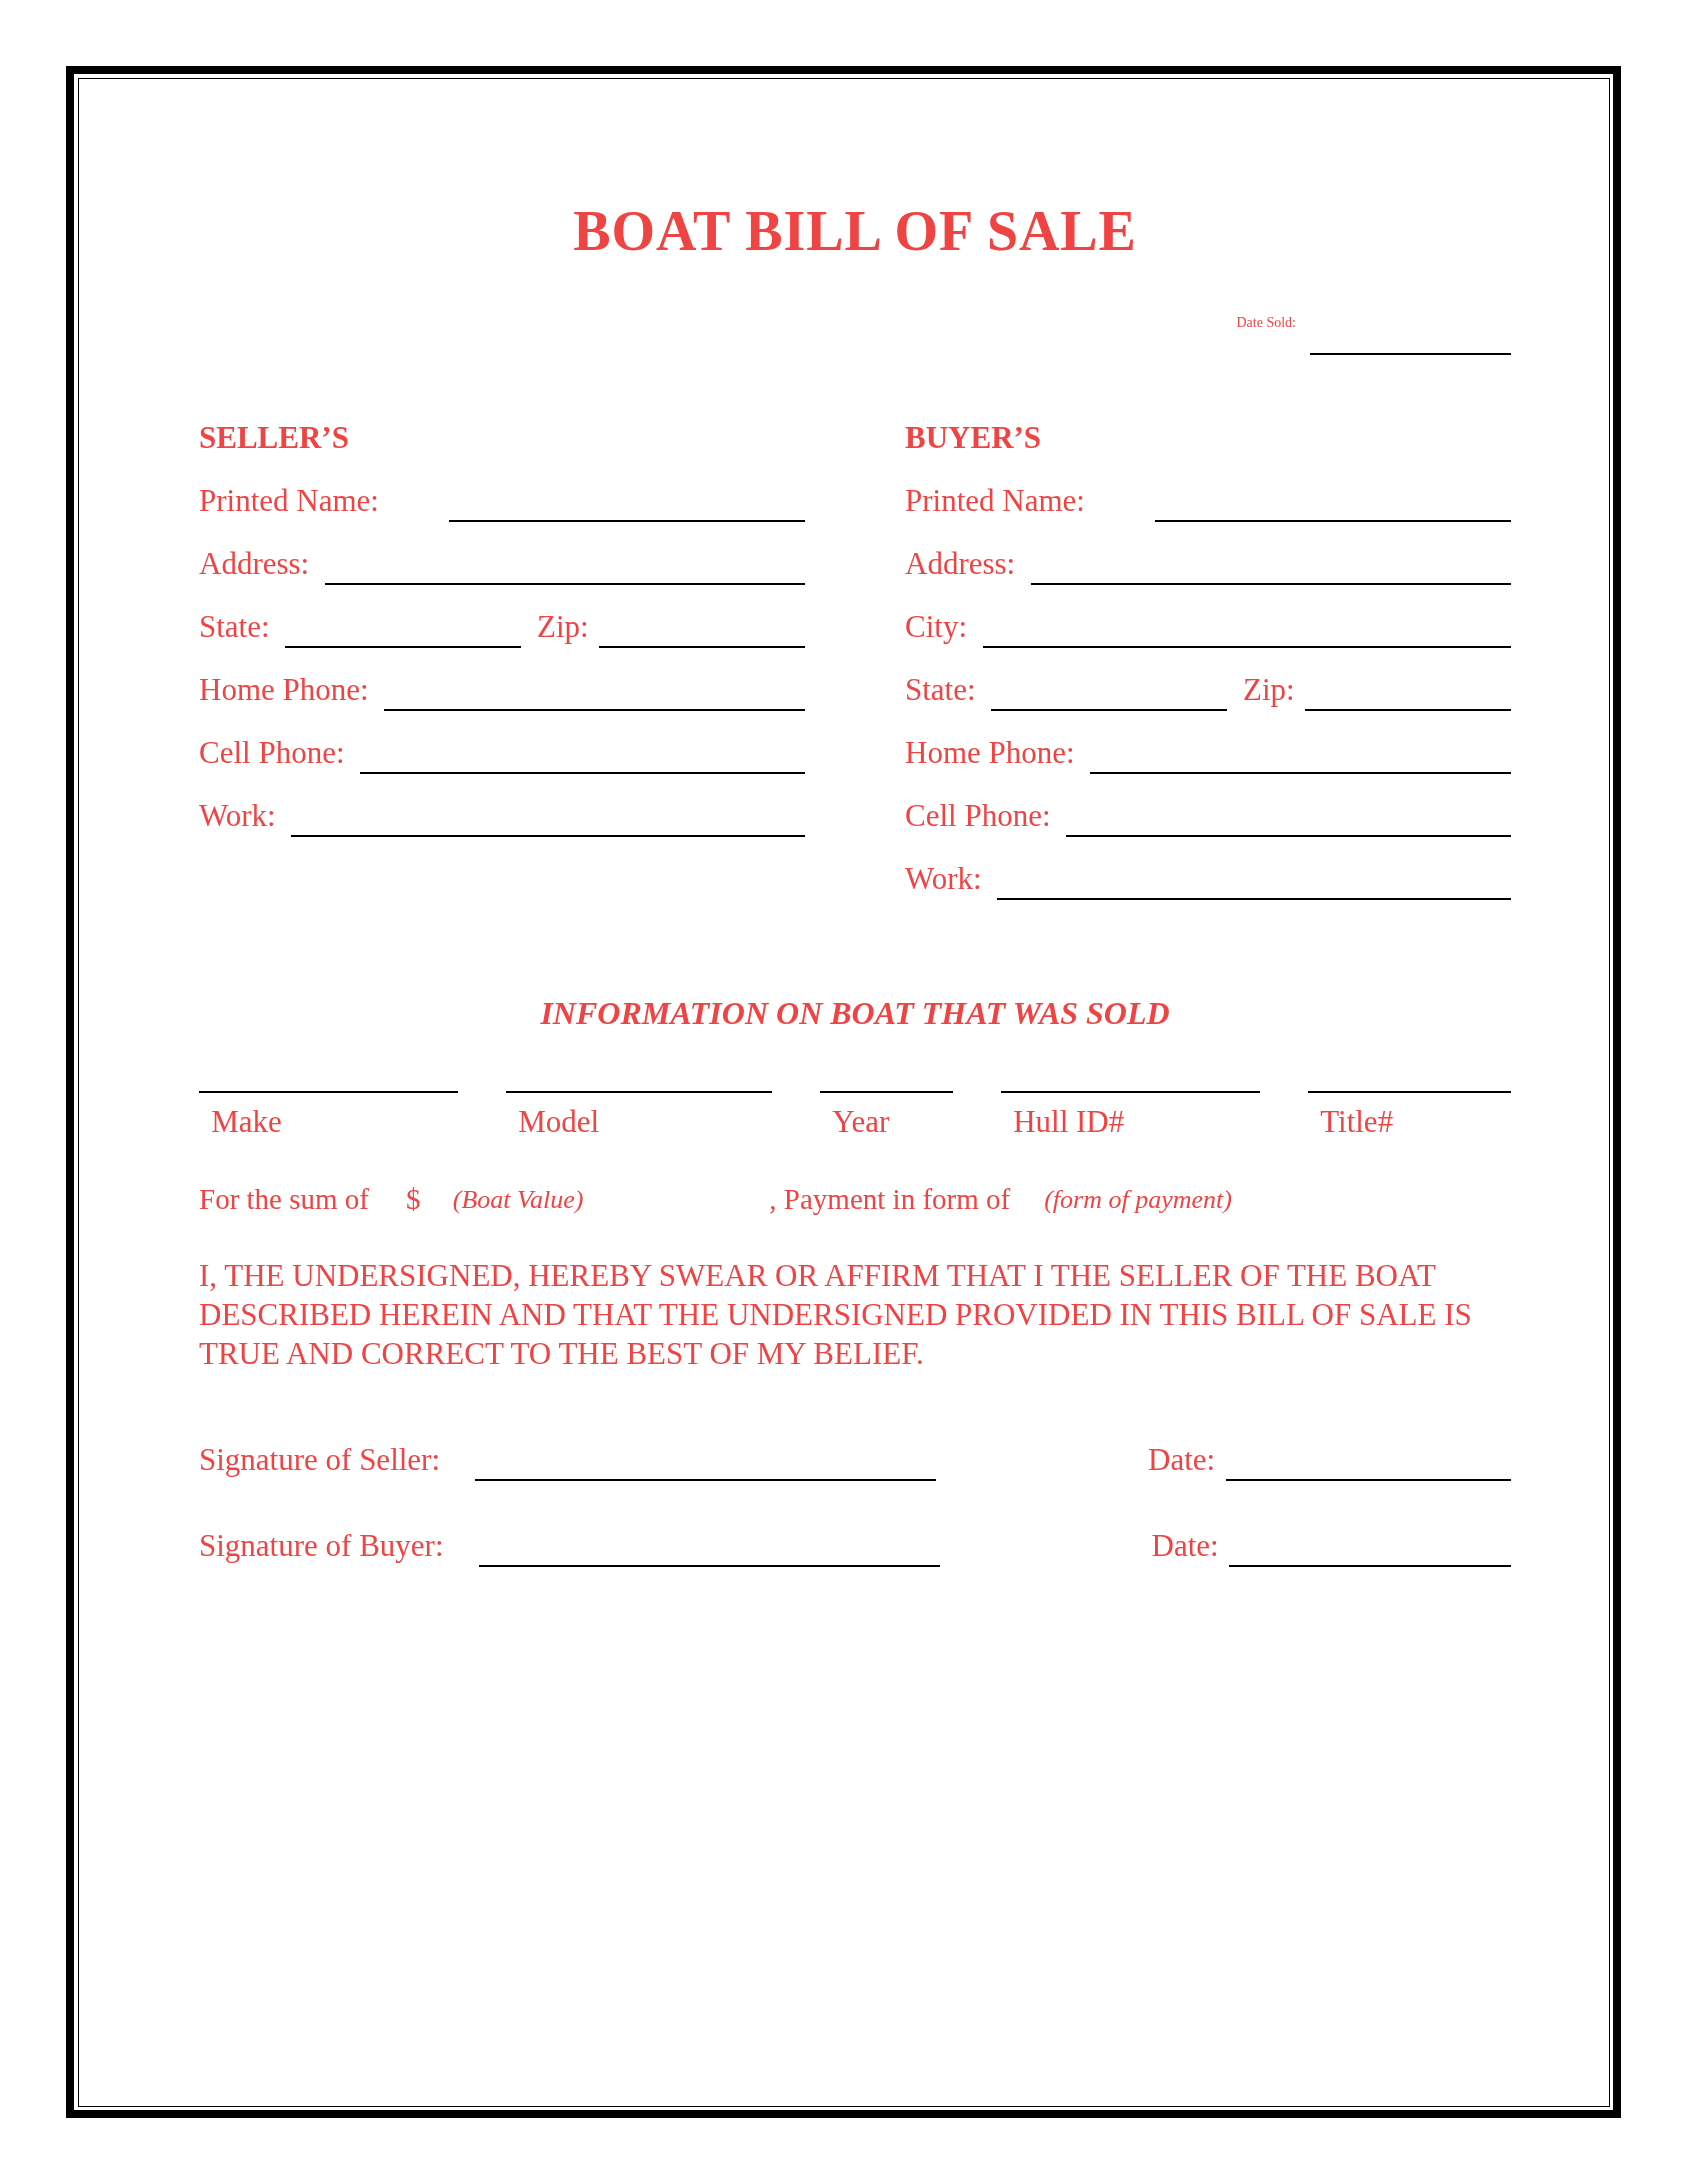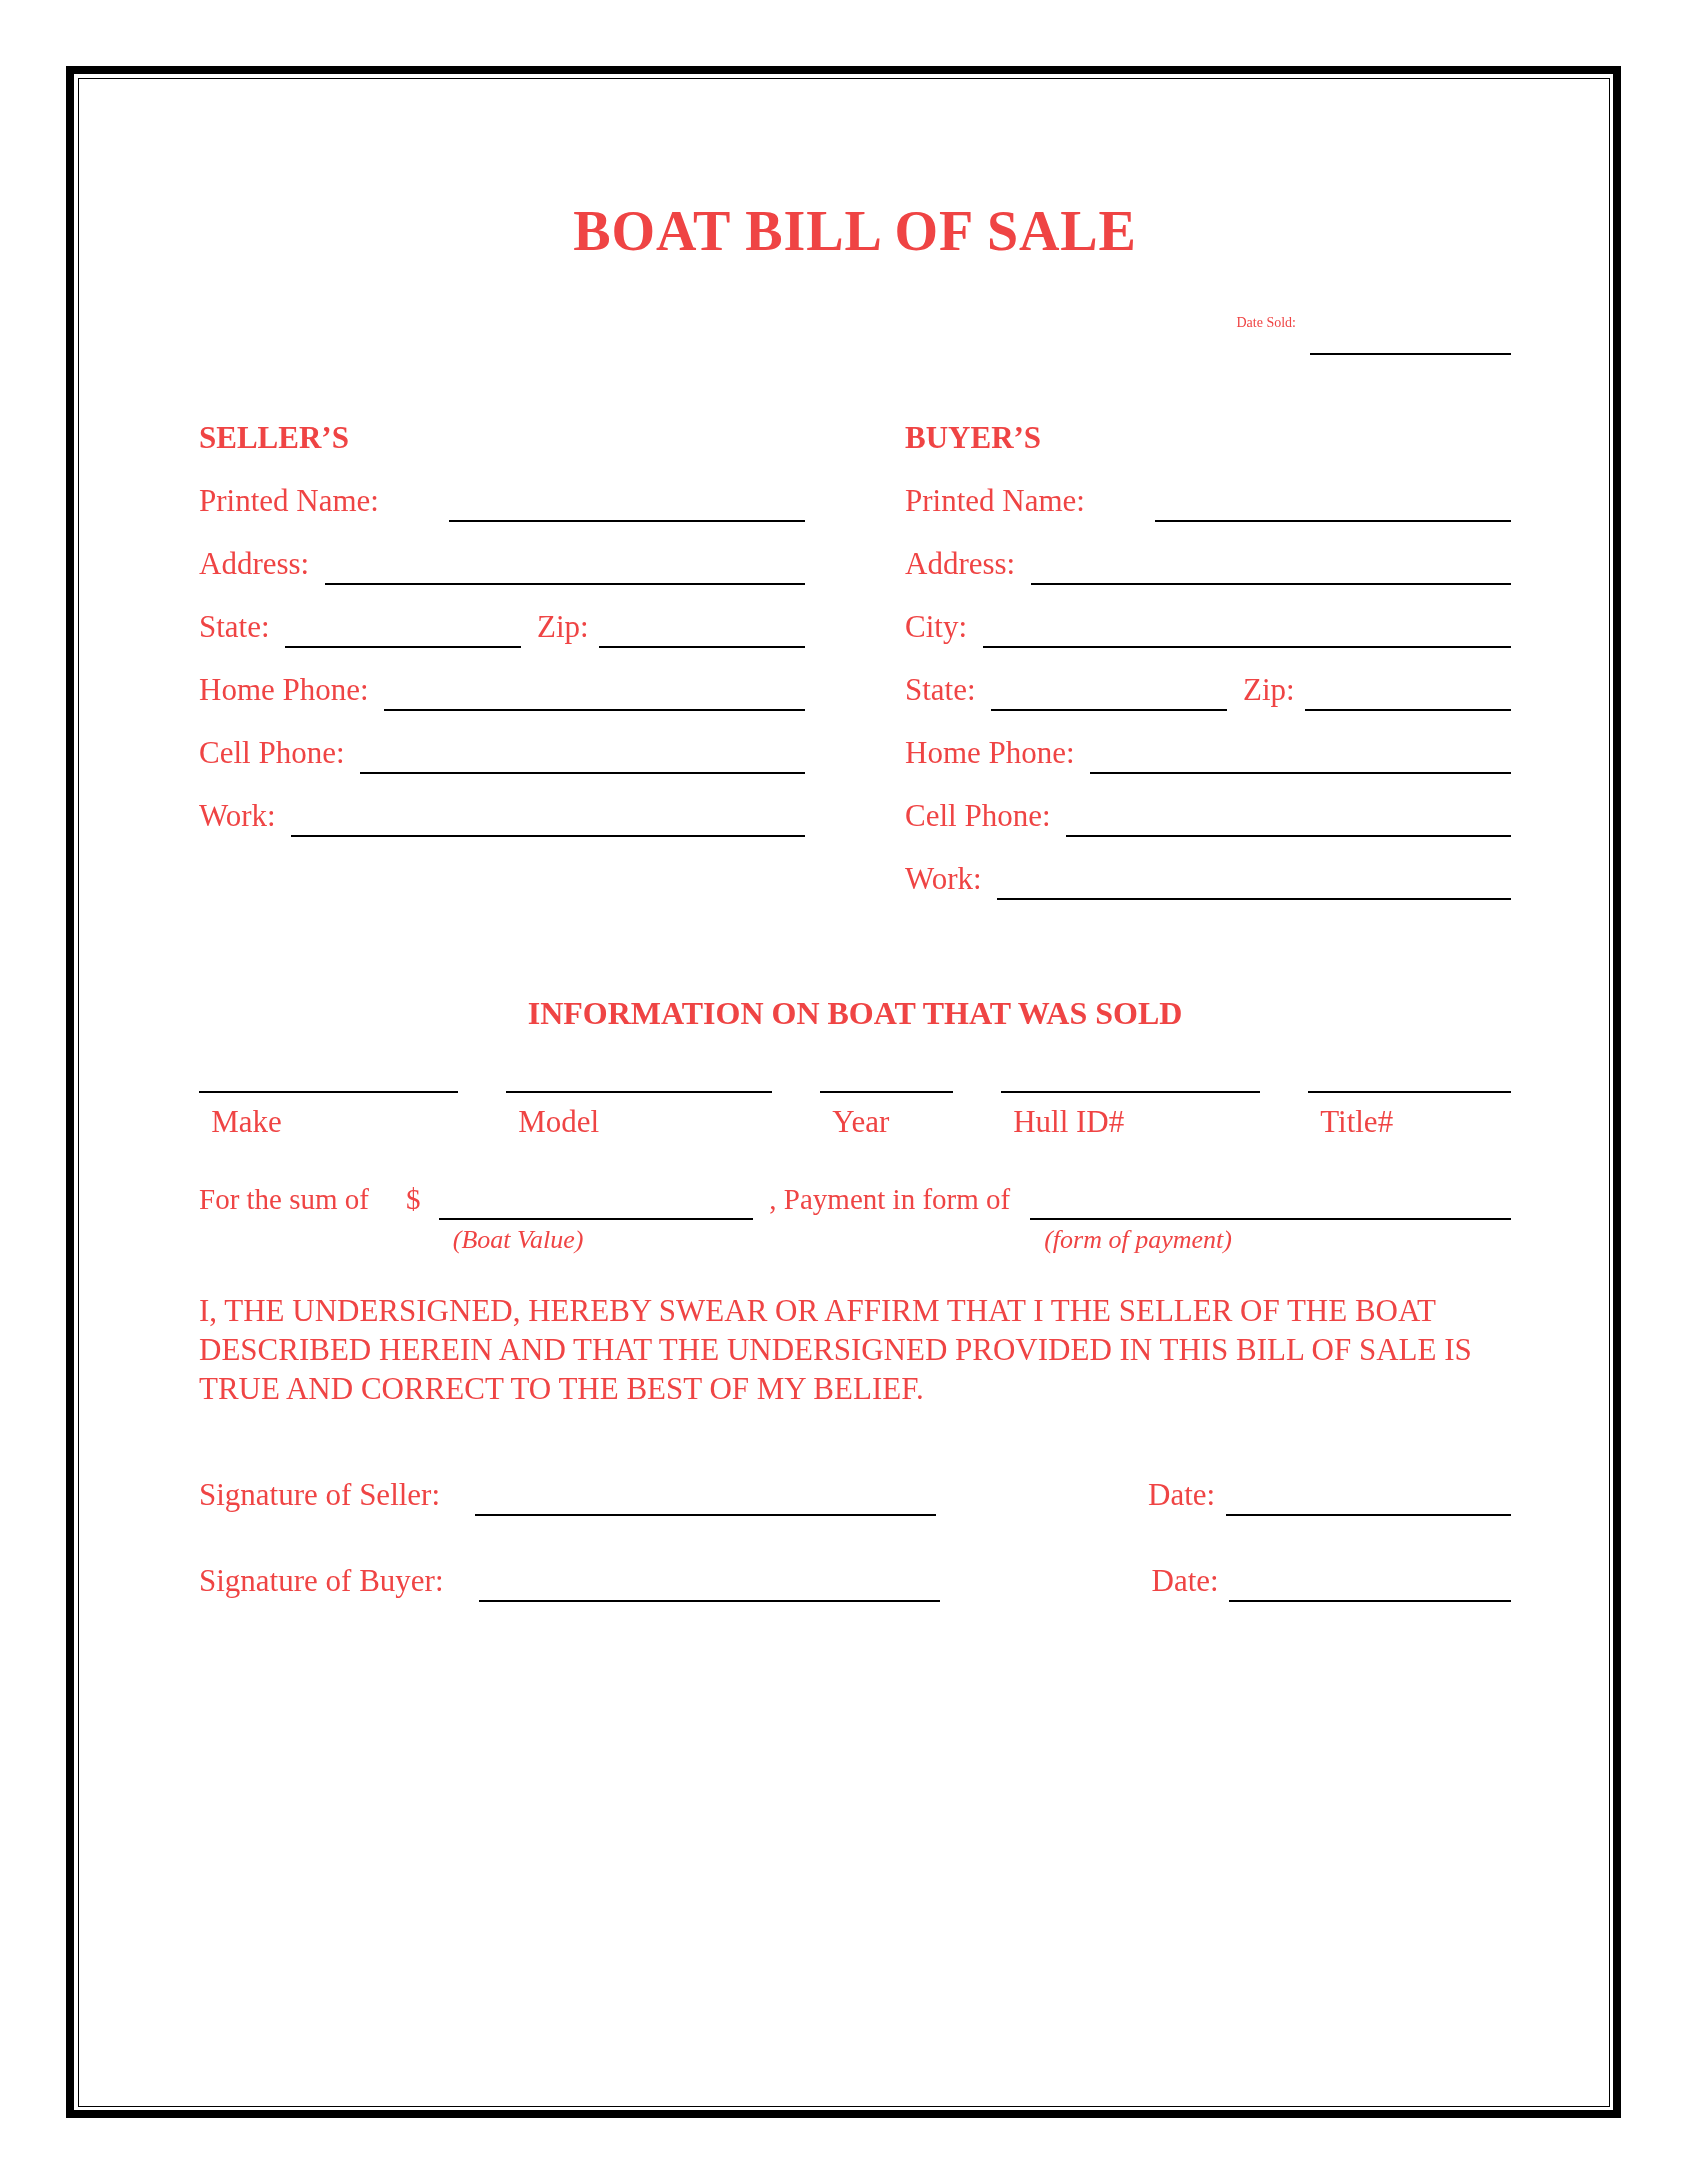--- a/index.html
+++ b/index.html
@@ -60,39 +60,40 @@
   .row .line.state-line{flex:0 0 236px;}
   .row .lbl.zip-lbl{margin-left:15.7px;}
   .row .line.zip-line{margin-left:10.5px;}
   
   .boat-heading{
     margin-top:71px;
     text-align:center;
     font-size:32px;
     font-weight:bold;
     line-height:38px;
+    font-style:italic;
   }
   .boat-fields{
     margin-top:59px;
     display:flex;
     justify-content:space-between;
   }
   .bf{display:flex;flex-direction:column;}
   .bf-line{height:0.9px;border-bottom:2.6px solid #000;}
   .bf-lbl{font-size:31px;margin-top:10.5px;padding-left:12.2px;white-space:nowrap;}
   .bf.make{flex:0 0 259px;}
   .bf.model{flex:0 0 266px;}
   .bf.year{flex:0 0 133px;}
   .bf.hull{flex:0 0 259px;}
   .bf.titleno{flex:0 0 203px;}
   
   .sum-row{margin-top:40px;display:flex;align-items:flex-start;}
   .sum-row .lbl{font-size:29px;line-height:38px;white-space:nowrap;}
   .dollar{margin-left:37px;}
-  .ugroup{display:flex;flex-direction:column;}
+  .ugroup{display:flex;flex-direction:row;}
   .ugroup .uline{height:38px;border-bottom:2.6px solid #000;}
   .ugroup .caption{font-size:26px;font-style:italic;margin-top:5.2px;padding-left:14px;white-space:nowrap;}
   .boat-value-group{flex:0 0 314px;margin-left:18.3px;}
   .payment-label{margin-left:16.6px;}
   .payment-group{flex:1;margin-left:20px;}
   
   .affirmation{margin-top:36px;}
   .affirmation div{font-size:31px;line-height:39px;white-space:nowrap;}
   
   .sig-row{display:flex;align-items:flex-start;height:38px;}

